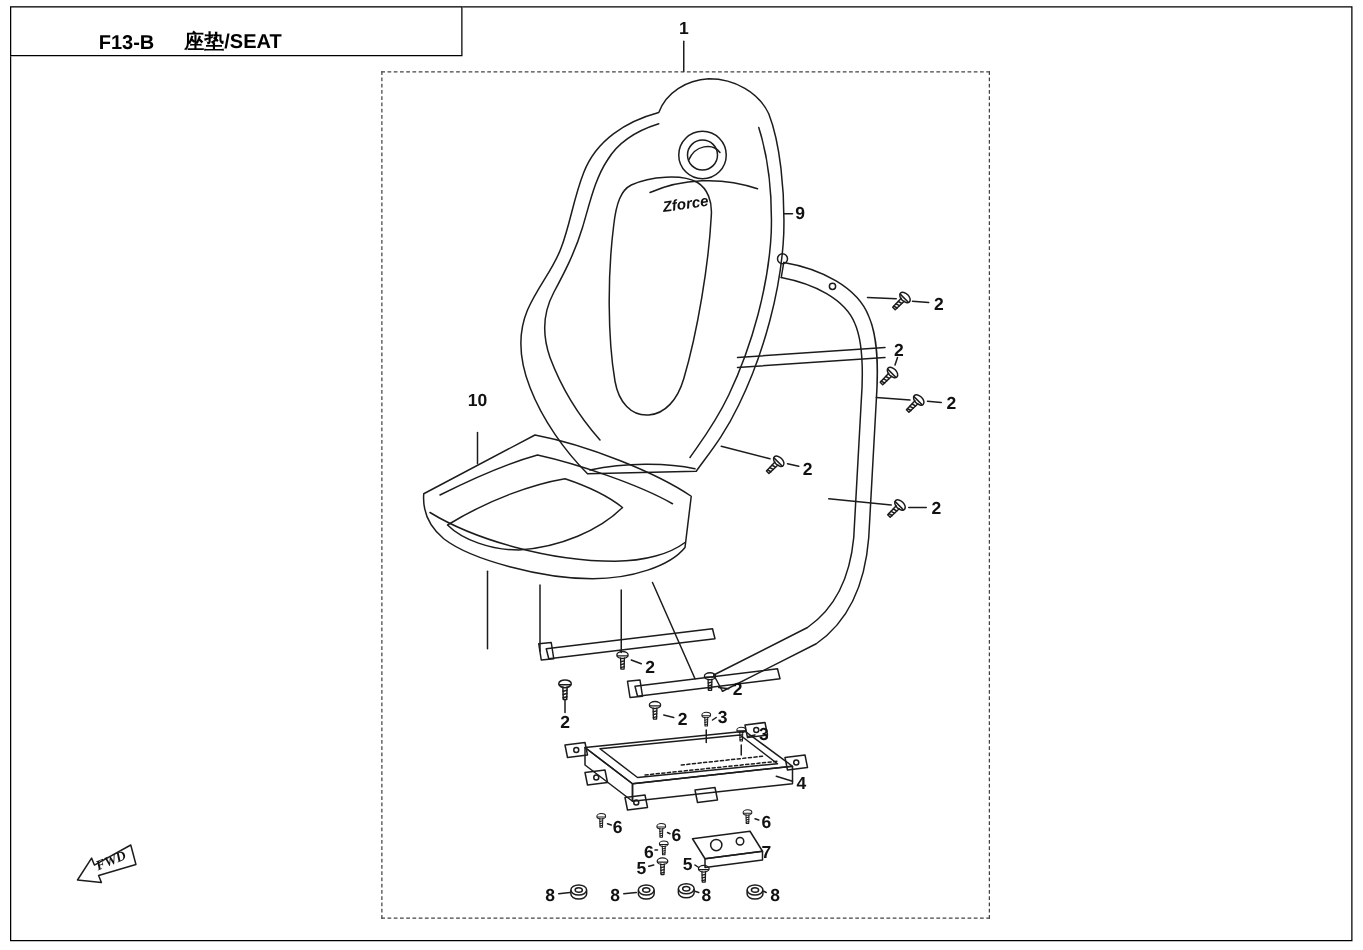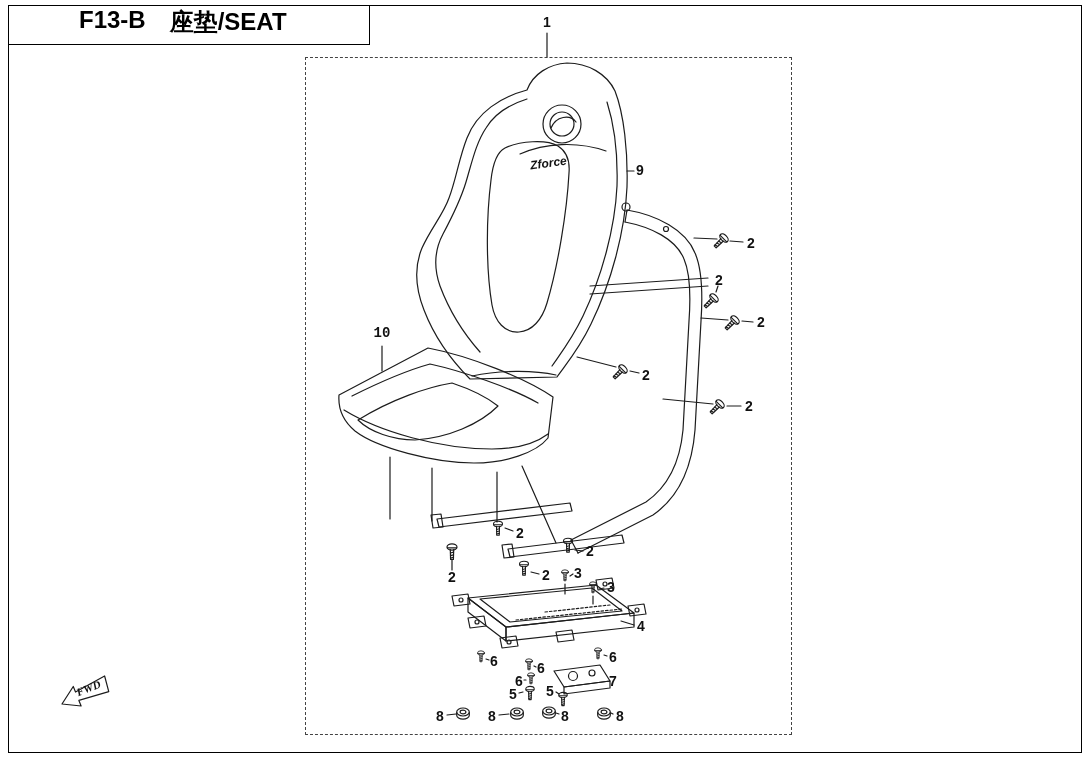--- a/index.html
+++ b/index.html
@@ -2,22 +2,22 @@
 <html><head>
 <meta charset="utf-8">
 <style>
   * { margin:0; padding:0; box-sizing:border-box; }
   html,body { width:1090px; height:760px; background:#fff; }
   body { font-family:"Liberation Sans", sans-serif; position:relative; overflow:hidden; }
   .page { position:absolute; inset:0; background:#fff; }
   .outer-border { position:absolute; left:8px; top:5px; width:1074px; height:748px; border:1.5px solid #000; }
   .title-box {
     position:absolute; left:8px; top:5px; width:362px; height:40px;
-    border:1.5px solid #000; background:#fff; display:flex; align-items:flex-start;
-    padding-left:70px; gap:24px; font-weight:bold; font-size:24px; color:#000; z-index:3;
+    border:1.5px solid #000; background:#fff; display:flex; align-items:flex-end;
+    padding-left:70px; gap:24px; font-weight:bold; font-size:16px; color:#000; z-index:3;
   }
   .dashed-box { position:absolute; left:305px; top:57px; width:487px; height:678px; border:1px dashed #444; z-index:1; }
   svg.drawing { position:absolute; left:0; top:0; z-index:2; }
   svg.drawing path, svg.drawing line, svg.drawing circle, svg.drawing ellipse, svg.drawing polygon {
     fill:none; stroke:#1c1c1c; stroke-width:1.2; stroke-linecap:round; stroke-linejoin:round;
   }
   svg .thin { stroke-width:0.7; }
   svg .hatch { stroke-width:5; stroke-dasharray:2.5 2; stroke:#222; }
   svg .hatch2 { stroke-width:4; stroke-dasharray:2.5 2; stroke:#222; }
   svg text.logo { font:italic 700 12px "Liberation Sans", sans-serif; fill:#111; stroke:none; text-anchor:middle; }
@@ -185,21 +185,21 @@
 
     <g transform="translate(62,704) rotate(-22)">
       <path d="M 0 0 L 17 -12 L 17 -6 L 50 -10 L 48 6 L 17 3 L 17 9 Z" fill="#fff"></path>
       <text class="fwd-text" x="18" y="-1">FWD</text>
     </g>
   </svg>
 
   <div class="callout-layer">
       <span class="callout" style="left: 547px; top: 22px;">1</span>
       <span class="callout" style="left: 640px; top: 170px;">9</span>
-      <span class="callout" style="left: 382px; top: 333px; font-family: Liberation Mono, monospace;">10</span>
+      <span class="callout" style="left: 382px; top: 320px;">10</span>
       <span class="callout" style="left: 751px; top: 243px;">2</span>
       <span class="callout" style="left: 719px; top: 280px;">2</span>
       <span class="callout" style="left: 761px; top: 322px;">2</span>
       <span class="callout" style="left: 646px; top: 375px;">2</span>
       <span class="callout" style="left: 749px; top: 406px;">2</span>
       <span class="callout" style="left: 520px; top: 533px;">2</span>
       <span class="callout" style="left: 590px; top: 551px;">2</span>
       <span class="callout" style="left: 546px; top: 575px;">2</span>
       <span class="callout" style="left: 452px; top: 577px;">2</span>
       <span class="callout" style="left: 578px; top: 573px;">3</span>

